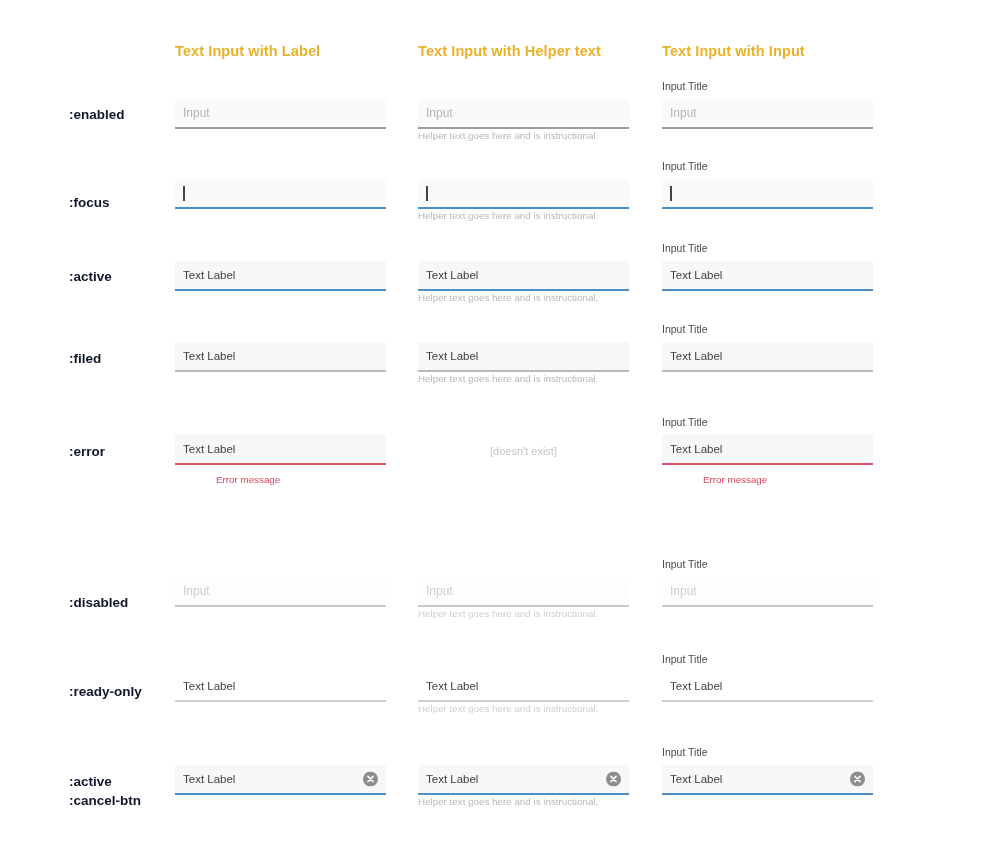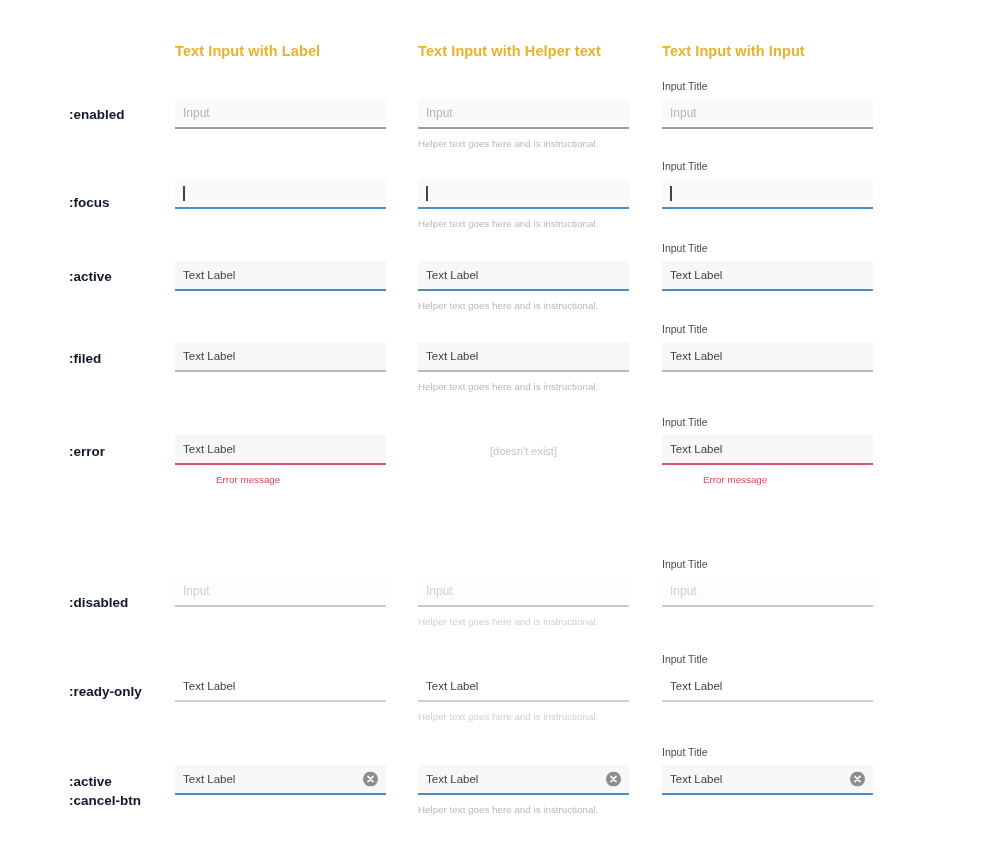--- a/index.html
+++ b/index.html
@@ -108,21 +108,20 @@
     transform:translateY(-50%);
     width:15px; height:15px;
     line-height:0;
   }
 
   
   .helper-text {
     font-size:9.8px;
     color:#b8b8b8;
     line-height:13px;
-    margin-top:8px;
     white-space:nowrap;
   }
   .helper-text.light { color:#cfcfcf; }
   .error-text {
     font-size:9.8px;
     color:#e0455a;
     line-height:13px;
     margin-top:8px;
     white-space:nowrap;
     padding-left:41px;

